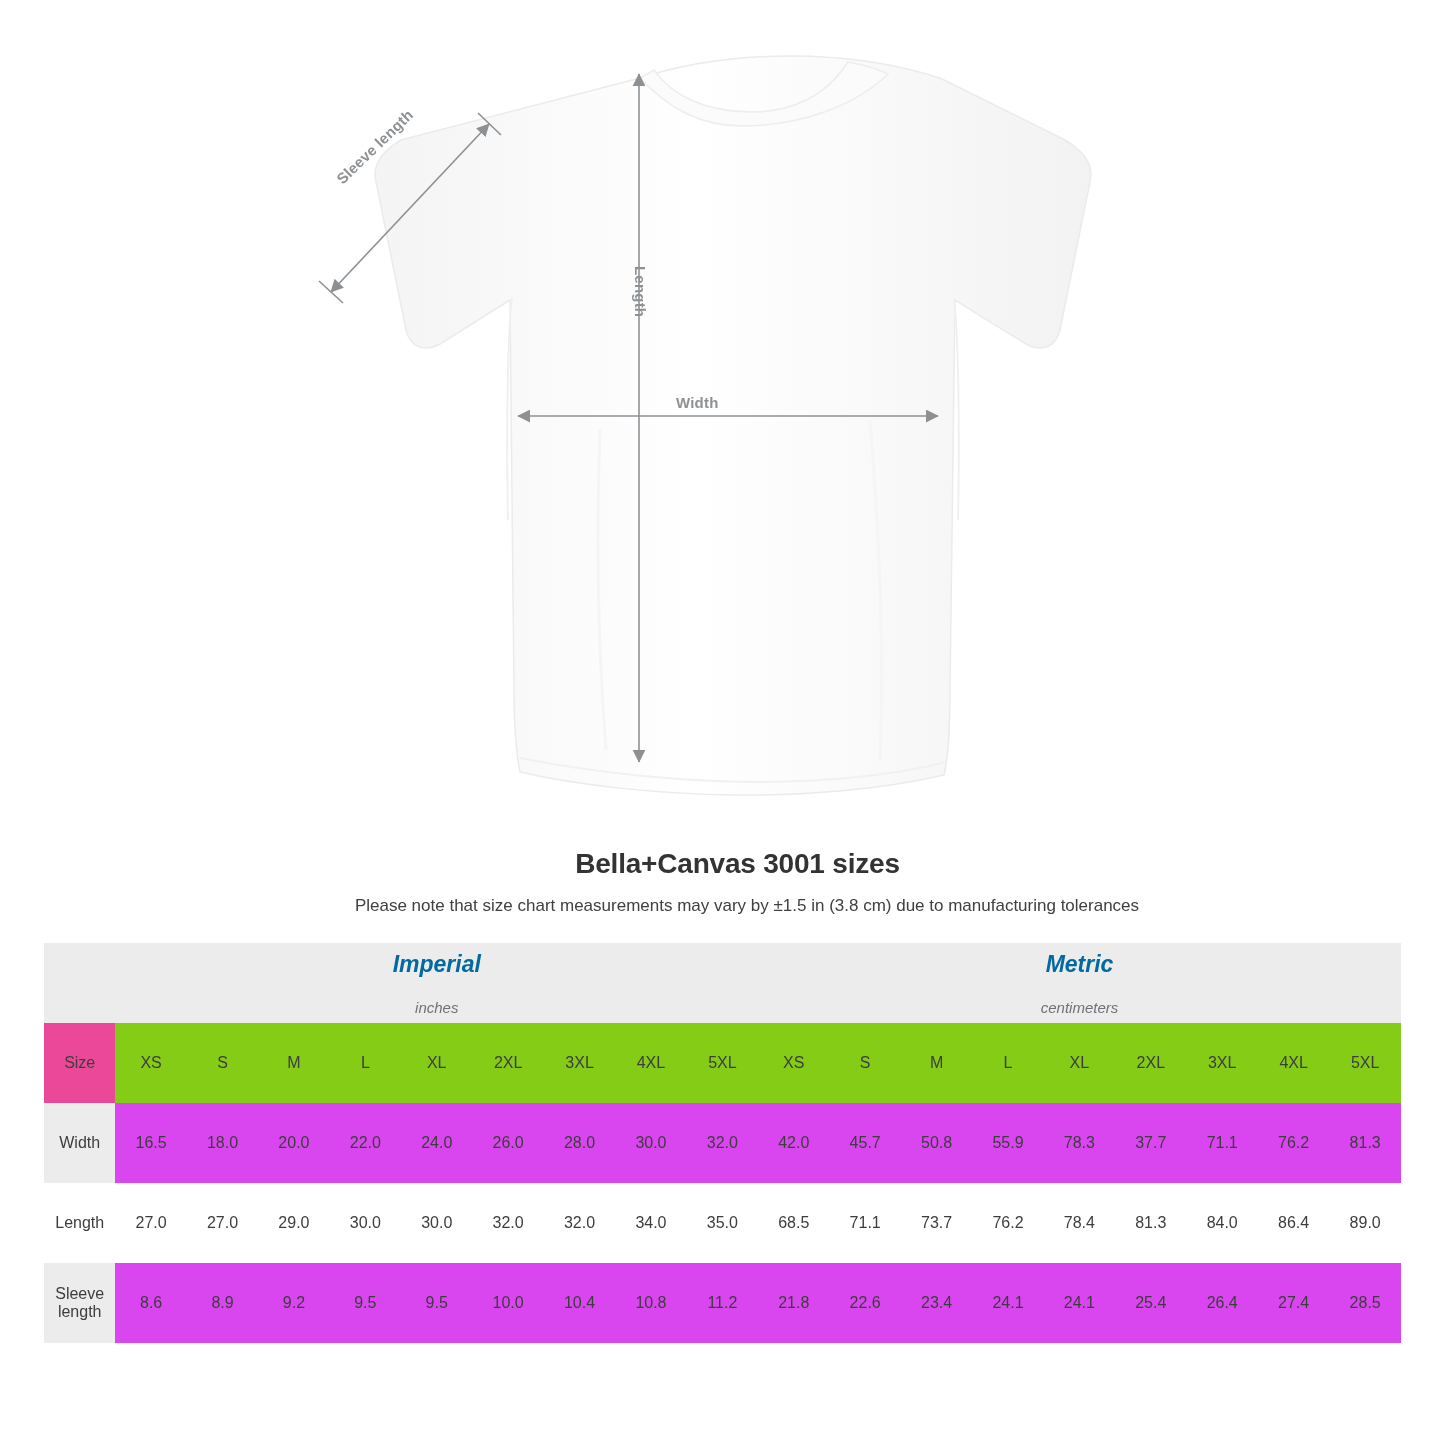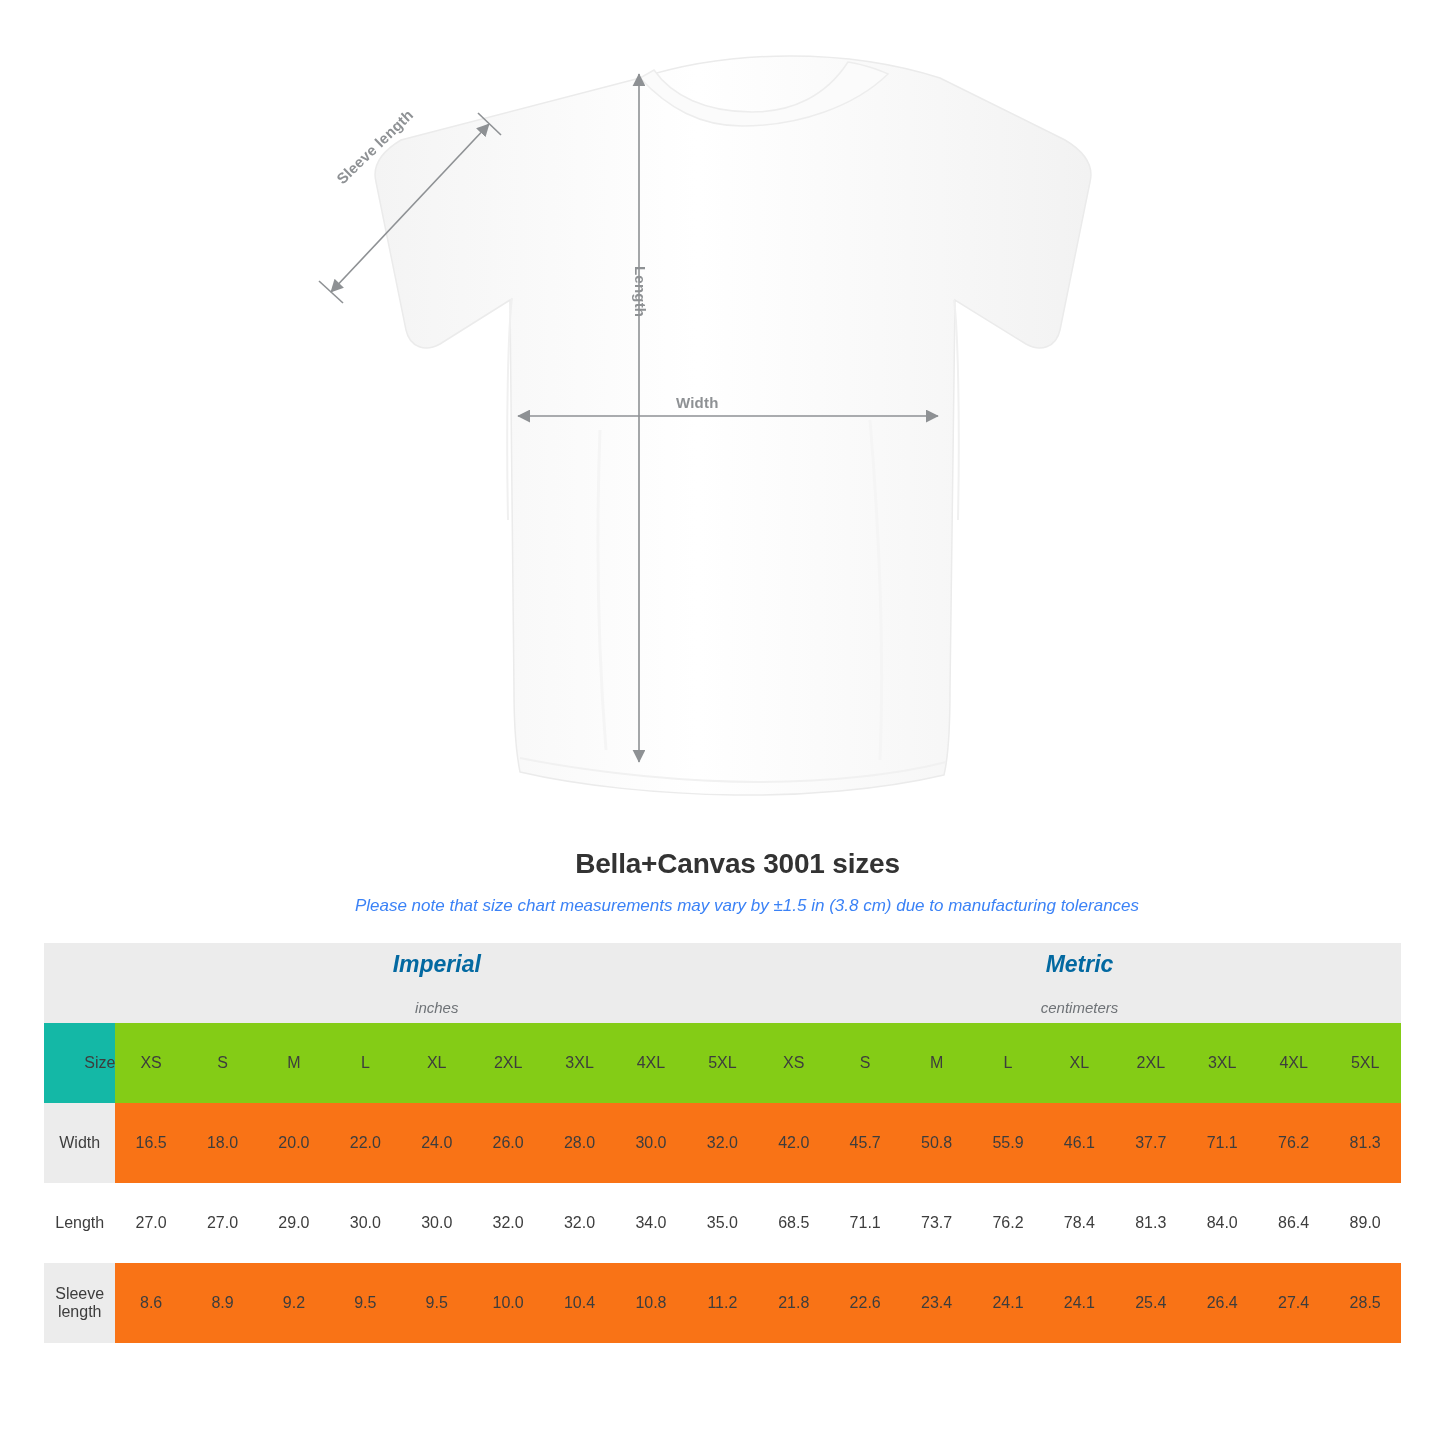--- a/index.html
+++ b/index.html
@@ -65,22 +65,21 @@
   }
   .chart-title {
     font-size: 28px;
     font-weight: bold;
     color: #333333;
     letter-spacing: -0.2px;
   }
   .chart-note {
     margin-top: 16px;
     font-size: 17px;
-    font-style: italic;
-    color: #3b82f6;
+    color: #404040;
     margin-left: 19px;
   }
 
   
   .table-wrap {
     margin: 27px 44px 0 44px;
   }
   table.size-table {
     border-collapse: collapse;
     width: 1357px;
@@ -112,22 +111,22 @@
     font-style: italic;
     color: #6e7276;
     margin-top: 20px;
   }
   .row-size td {
     background: #84cc16;
     font-weight: bold;
     font-size: 16px;
     color: #3d3d3d;
   }
-  .row-size td.rowlabel { background: #14b8a6; text-align: right; }
-  .row-shade td { background: #f97316; }
+  .row-size td.rowlabel { background: #ec4899; }
+  .row-shade td { background: #d946ef; }
   .row-plain td { background: #ffffff; }
   td.rowlabel {
     font-weight: bold;
     font-size: 17px;
     color: #3d3d3d;
     width: 178px;
   }
   td.datacell { width: 65.5px; }
   .row-shade td.rowlabel { background: #ececec; }
 </style>
@@ -256,21 +255,21 @@
           <td class="datacell">22.0</td>
           <td class="datacell">24.0</td>
           <td class="datacell">26.0</td>
           <td class="datacell">28.0</td>
           <td class="datacell">30.0</td>
           <td class="datacell">32.0</td>
           <td class="datacell">42.0</td>
           <td class="datacell">45.7</td>
           <td class="datacell">50.8</td>
           <td class="datacell">55.9</td>
-          <td class="datacell">46.1</td>
+          <td class="datacell">78.3</td>
           <td class="datacell">37.7</td>
           <td class="datacell">71.1</td>
           <td class="datacell">76.2</td>
           <td class="datacell">81.3</td>
         </tr>
 
         <tr class="row-plain">
           <td class="rowlabel">Length</td>
           <td class="datacell">27.0</td>
           <td class="datacell">27.0</td>

